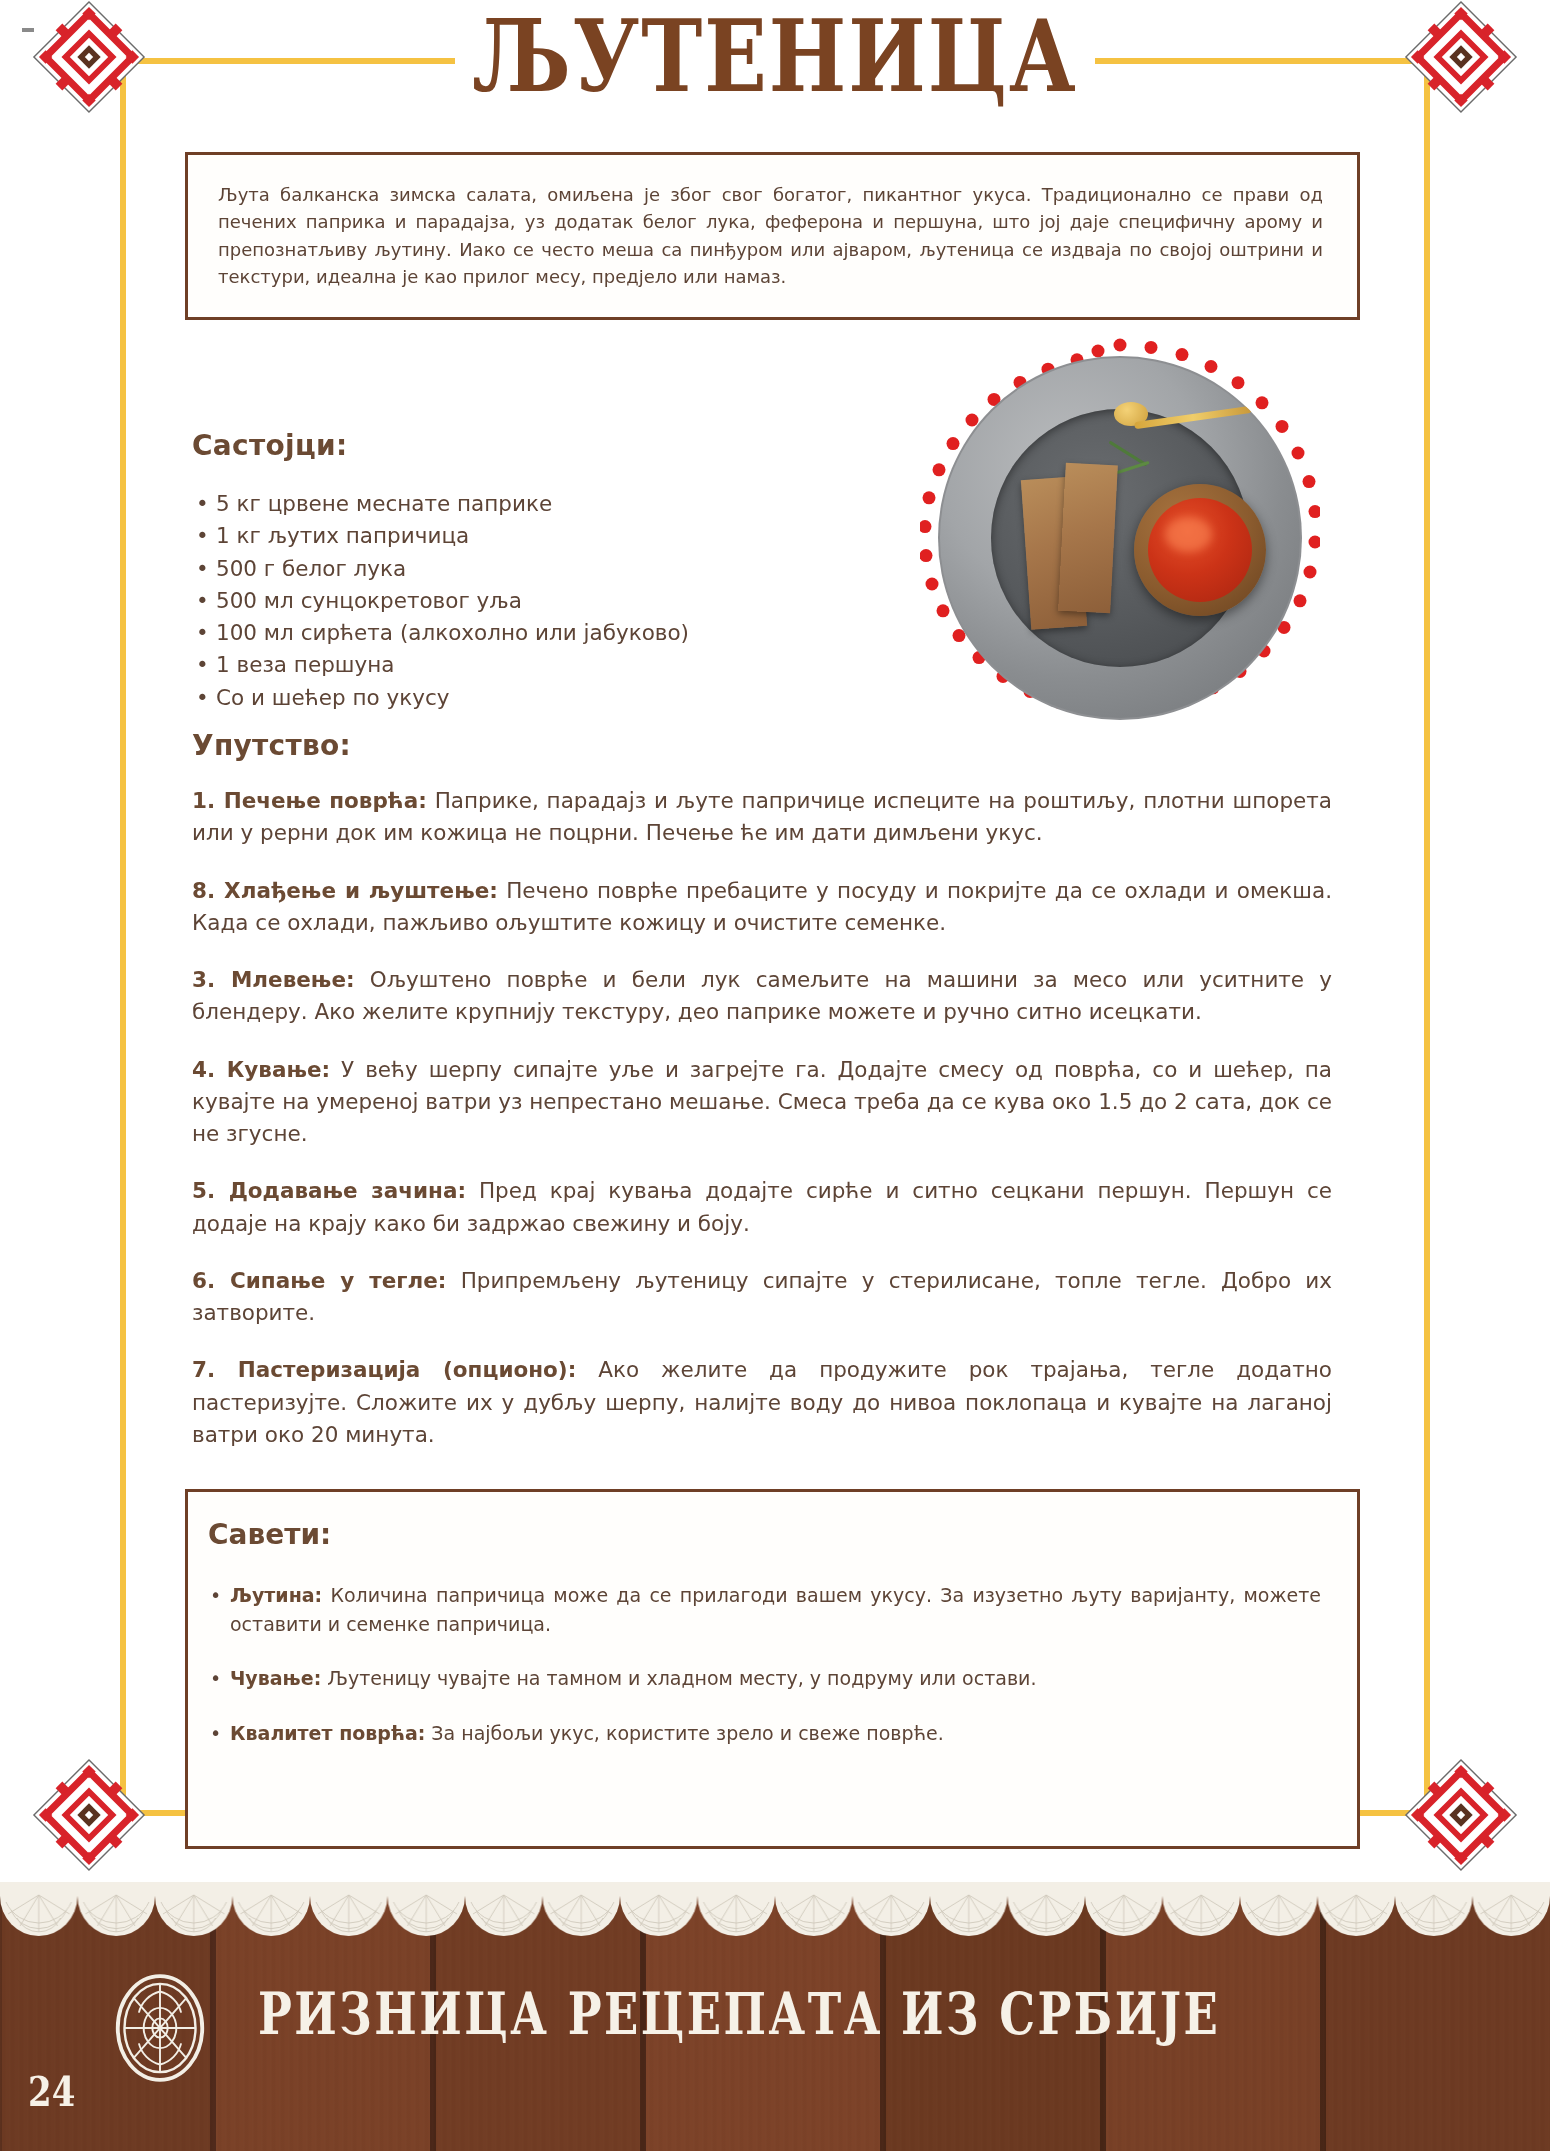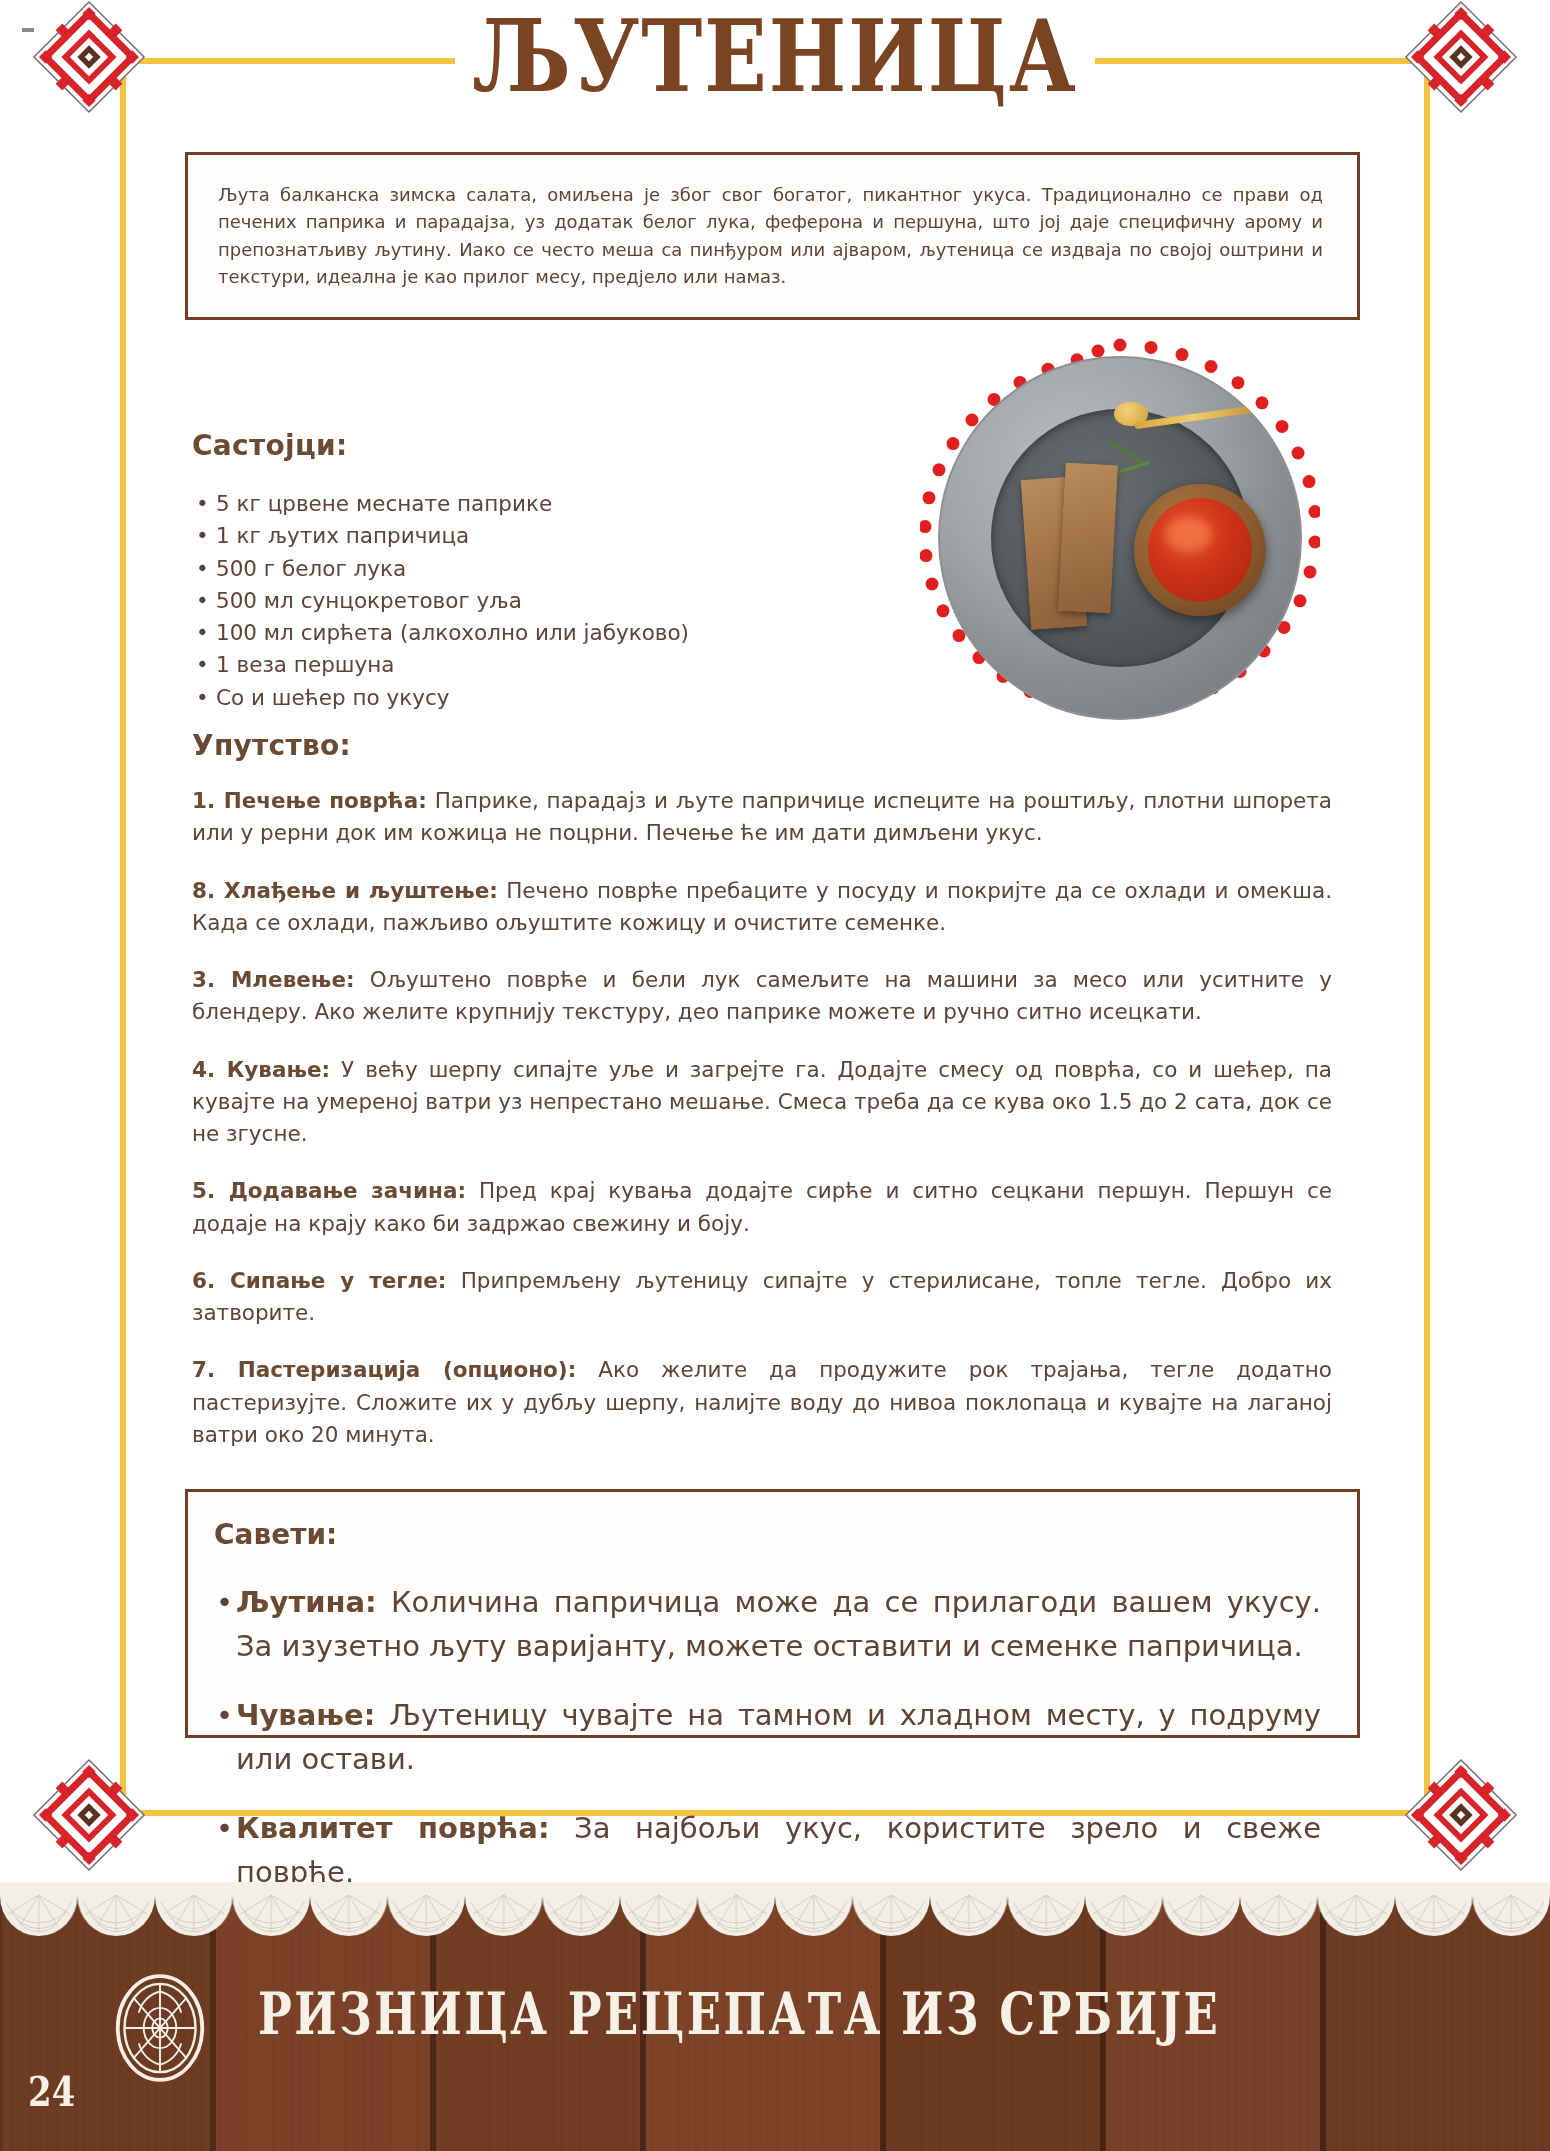--- a/index.html
+++ b/index.html
@@ -270,33 +270,33 @@
     margin-top: 24px;
   }
   .step.j7 { text-align: justify; }
 
   
   .tips-box {
     position: absolute;
     left: 185px;
     top: 1489px;
     width: 1175px;
-    height: 249px;
+    height: 360px;
     border: 3px solid #6f3f26;
     background: #fffefc;
-    padding: 26px 36px 20px 26px;
+    padding: 26px 36px 20px 20px;
   }
   .tips-title {
     font-size: 28px;
     font-weight: 700;
     color: #6b4a33;
     margin-bottom: 30px;
   }
   .tip {
-    font-size: 29px;
+    font-size: 19px;
     line-height: 1.50;
     color: #5d4436;
     margin-bottom: 26px;
     padding-left: 22px;
     position: relative;
     text-align: justify;
     text-justify: inter-word;
   }
   .tip::before {
     content: "•";

